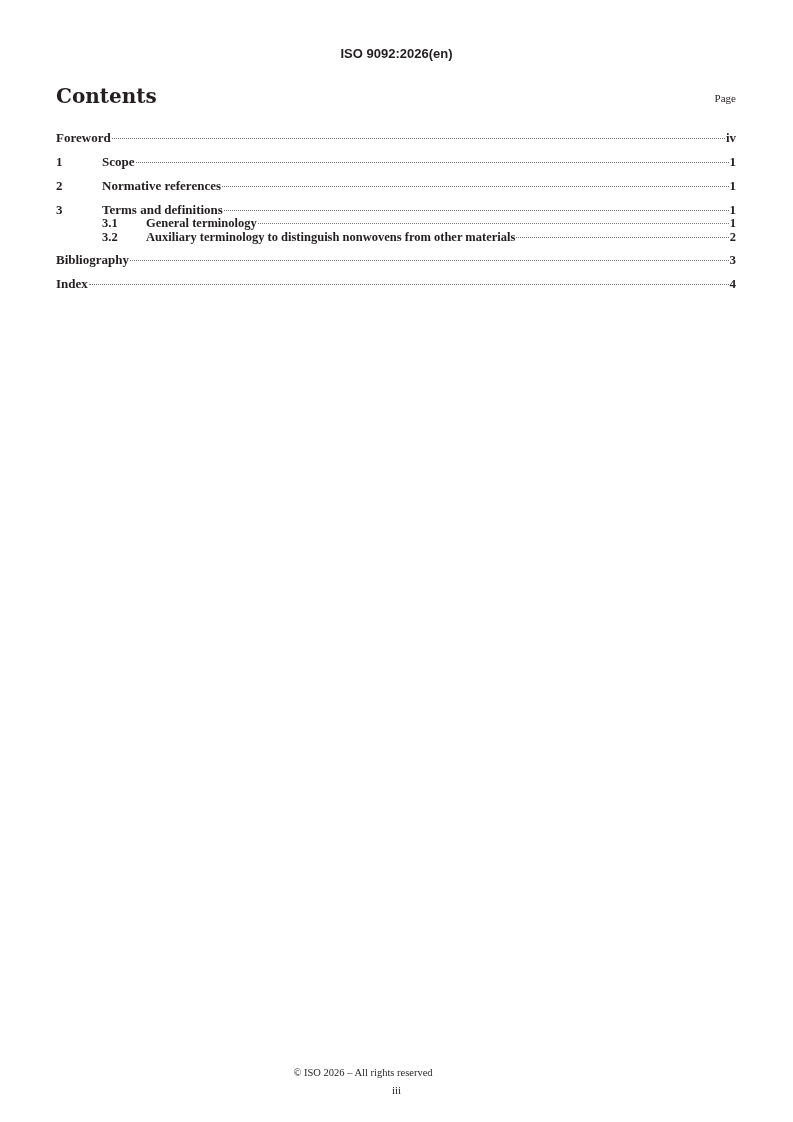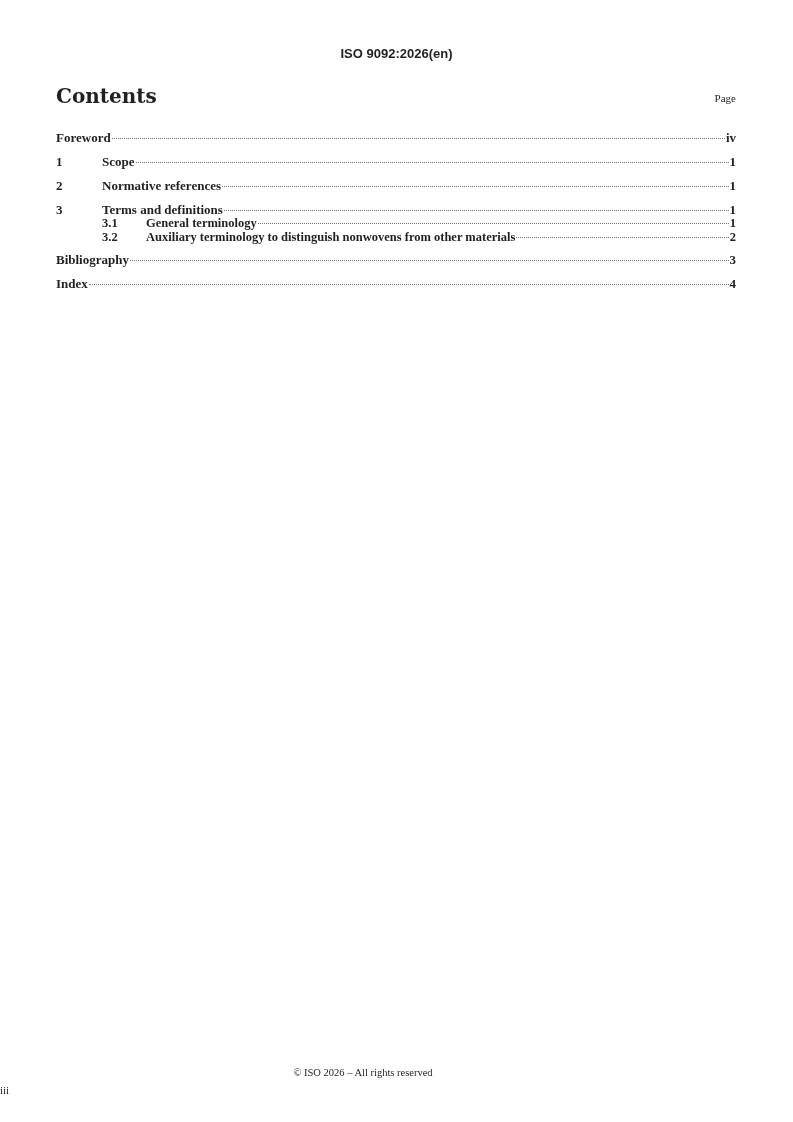--- a/index.html
+++ b/index.html
@@ -46,21 +46,21 @@
     }
     .pg { flex: none; text-align: right; }
     .footer {
       position: absolute; top: 1067px; left: 0; width: 656px;
       text-align: center; font-size: 10.5px;
       font-family: "Liberation Serif", serif;
       margin-left: 35px;
     }
     .footer-page {
       position: absolute; top: 1084px; left: 0; width: 793px;
-      font-size: 11px;
+      text-align: center; font-size: 11px;
       font-family: "Liberation Serif", serif;
     }
   </style>
 </head>
 <body>
 
 <div class="header">ISO 9092:2026(en)</div>
 
 <div class="contents-title">Contents</div>
 <div class="page-label">Page</div>

